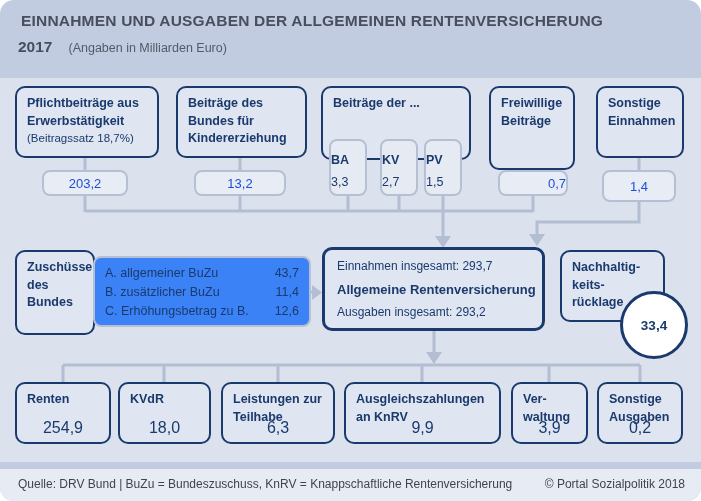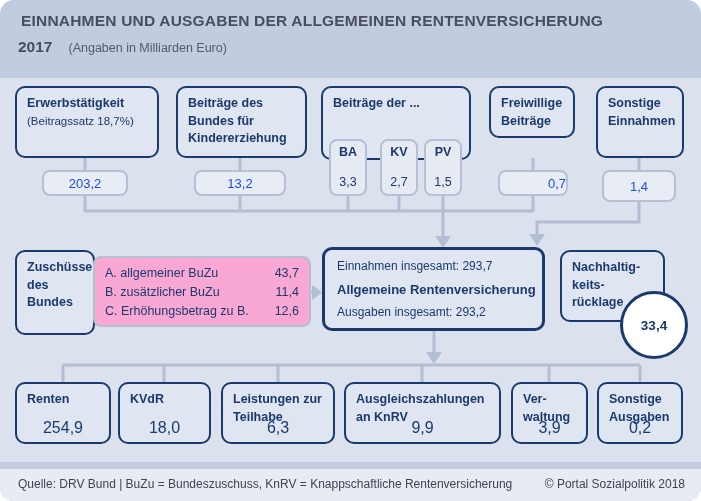--- a/index.html
+++ b/index.html
@@ -18,25 +18,25 @@
   .nb { position:absolute; box-sizing:border-box; background:#e0e6f1; border:2.5px solid #1a3a6e;
         border-radius:10px; color:#1a3a6e; padding:7px 10px; }
   .bl  { font-weight:bold; font-size:12.5px; line-height:17.5px; white-space:nowrap; }
   .note{ font-size:11.5px; line-height:17px; white-space:nowrap; }
 
   .vb  { position:absolute; box-sizing:border-box; background:#e8ecf5; border:2px solid #b6c0d5;
          border-radius:8px; color:#1d4ed8; font-size:13px; display:flex; align-items:center; justify-content:center; }
 
   .sub { position:absolute; box-sizing:border-box; background:#e6eaf3; border:2px solid #b6c0d5;
          border-radius:8px; color:#1a3a6e; display:flex; flex-direction:column; justify-content:space-between;
-         align-items:center; padding:4px 0 5px; }
+         align-items:flex-start; padding:12px 0 5px; }
   .sl  { font-weight:bold; font-size:12.5px; }
   .sv  { font-size:12.5px; }
 
-  .abc { position:absolute; box-sizing:border-box; background:#f9a8d4; border:2px solid #b6c0d5;
+  .abc { position:absolute; box-sizing:border-box; background:#3b82f6; border:2px solid #b6c0d5;
          border-radius:8px; color:#1a3a6e; padding:6px 10px; display:flex; flex-direction:column; justify-content:space-between; }
   .abc .row { display:flex; font-size:12.5px; line-height:19px; }
   .abc .lab { flex:1; white-space:nowrap; }
   .abc .val { text-align:right; white-space:nowrap; }
 
   .cb  { display:flex; flex-direction:column; justify-content:space-between; padding:9px 12px; }
   .cb .small { font-size:12px; white-space:nowrap; }
   .cb .name  { font-size:13px; font-weight:bold; white-space:nowrap; }
 
   .ev  { position:absolute; left:0; right:0; bottom:5px; text-align:center; font-size:16px; font-weight:normal; }
@@ -76,20 +76,21 @@
         <polygon points="426,352 442,352 434,364"></polygon>
       </g>
     </svg>
 
     <div class="t1">EINNAHMEN UND AUSGABEN DER ALLGEMEINEN RENTENVERSICHERUNG</div>
     <div class="t2">
       <span>2017</span><span class="t2n">(Angaben in Milliarden Euro)</span>
     </div>
 
     <div class="nb" style="left:15px; top:86px; width:144px; height:72px;">
+      <div class="bl">Pflichtbeiträge aus</div>
       <div class="bl">Erwerbstätigkeit</div>
       <div class="note">(Beitragssatz 18,7%)</div>
     </div>
     <div class="vb" style="left:42px; top:170px; width:86px; height:26px;">203,2</div>
 
     <div class="nb" style="left:176px; top:86px; width:131px; height:72px;">
       <div class="bl">Beiträge des</div>
       <div class="bl">Bundes für</div>
       <div class="bl">Kindererziehung</div>
     </div>
@@ -104,21 +105,21 @@
     </div>
     <div class="sub" style="left:380px; top:139px; width:38px; height:57px;">
       <span class="sl">KV</span>
       <span class="sv">2,7</span>
     </div>
     <div class="sub" style="left:424px; top:139px; width:38px; height:57px;">
       <span class="sl">PV</span>
       <span class="sv">1,5</span>
     </div>
 
-    <div class="nb" style="left:489px; top:86px; width:86px; height:52px;">
+    <div class="nb" style="left:489px; top:86px; width:86px; height:84px;">
       <div class="bl">Freiwillige</div>
       <div class="bl">Beiträge</div>
     </div>
     <div class="vb" style="left:498px; top:170px; width:70px; height:26px;padding-left:48px;">0,7</div>
 
     <div class="nb" style="left:596px; top:86px; width:88px; height:72px;">
       <div class="bl">Sonstige</div>
       <div class="bl">Einnahmen</div>
     </div>
     <div class="vb" style="left:602px; top:170px; width:74px; height:32px;">1,4</div>

